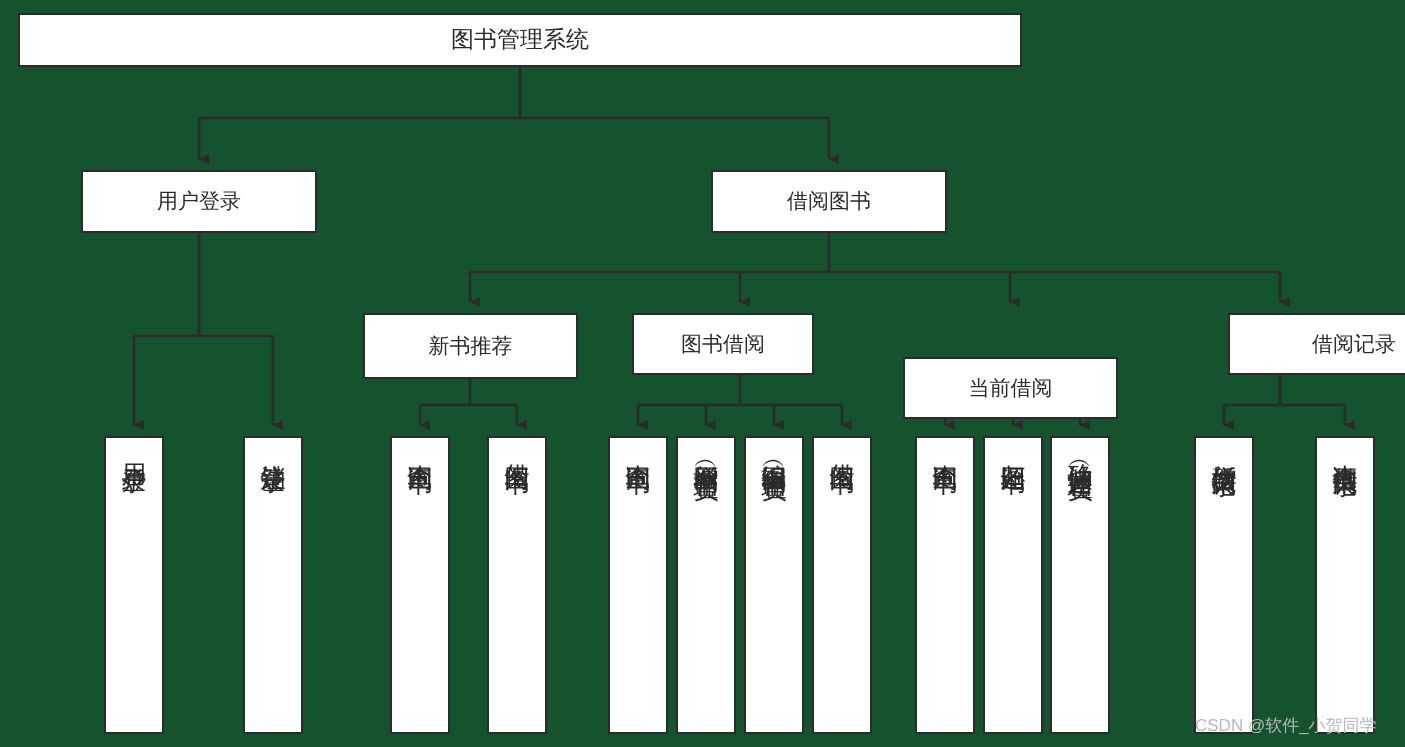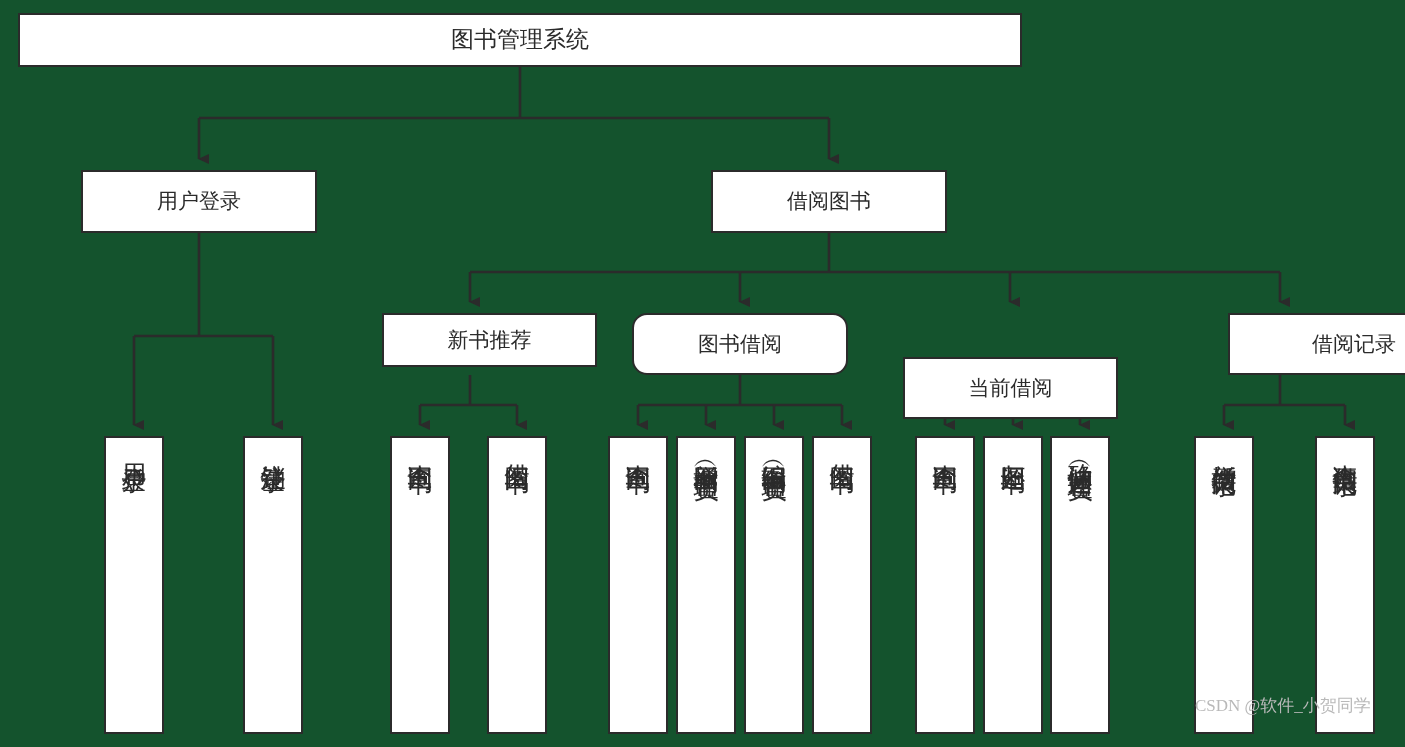--- a/index.html
+++ b/index.html
@@ -62,26 +62,26 @@
     writing-mode: vertical-rl;
     text-orientation: upright;
     font-size: 25px;
     letter-spacing: 2px;
     line-height: 1;
     white-space: nowrap;
   }
   .watermark {
     position: absolute;
     left: 1195px;
-    top: 694px;
+    top: 714px;
     font-size: 17px;
     color: #b9b9b9;
     white-space: nowrap;
     z-index: 5;
-    font-family: Liberation Serif, serif;
+    font-family: Liberation Sans, sans-serif;
   }
 </style>
 </head>
 <body>
 
 <div id="canvas">
 
   <svg class="connectors" viewBox="0 0 1405 747" xmlns="http://www.w3.org/2000/svg">
     <defs>
       <marker id="arw" markerWidth="10" markerHeight="11" refX="5" refY="10" orient="auto" markerUnits="userSpaceOnUse">
@@ -136,24 +136,24 @@
     <span class="label">图书管理系统</span>
   </div>
 
   <div class="node branch" style="left:81px; top:170px; width:236px; height:63px;">
     <span class="label">用户登录</span>
   </div>
   <div class="node branch" style="left:711px; top:170px; width:236px; height:63px;">
     <span class="label">借阅图书</span>
   </div>
 
-  <div class="node branch" style="left:382px; top:313px; width:215px; height:54px;">
+  <div class="node branch" style="left:363px; top:313px; width:215px; height:66px;">
     <span class="label">新书推荐</span>
   </div>
-  <div class="node branch" style="left:632px; top:313px; width:216px; height:62px;border-radius:15px;">
+  <div class="node branch" style="left:632px; top:313px; width:182px; height:62px;">
     <span class="label">图书借阅</span>
   </div>
   <div class="node branch" style="left:903px; top:313px; width:215px; height:62px;margin-top:44px;">
     <span class="label">当前借阅</span>
   </div>
   <div class="node branch" style="left:1228px; top:313px; width:252px; height:62px;">
     <span class="label">借阅记录</span>
   </div>
 
   <div class="node leaf" style="left:104px; top:436px; width:60px; height:298px;">

